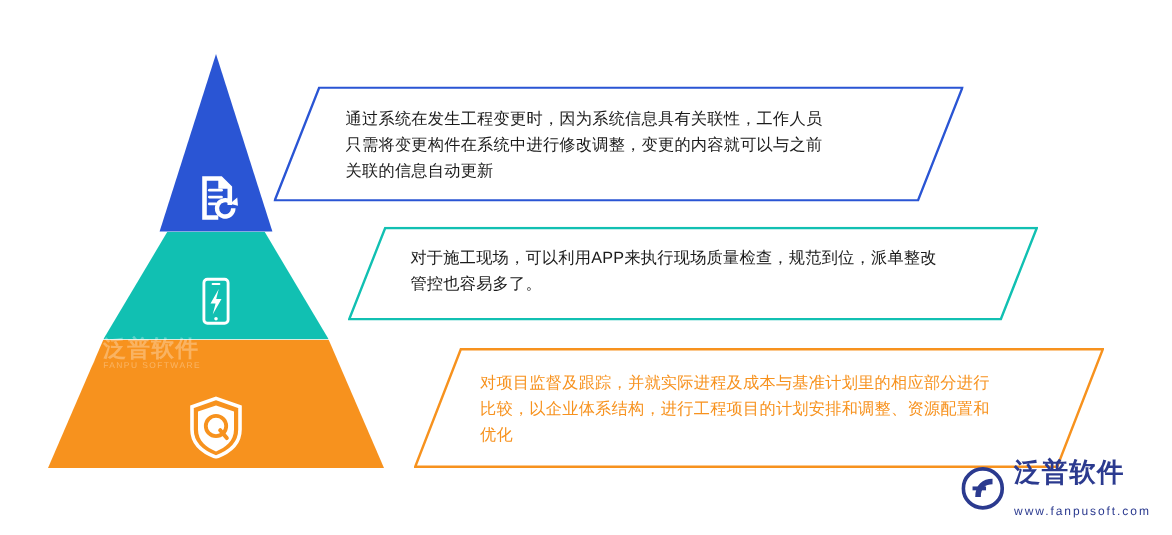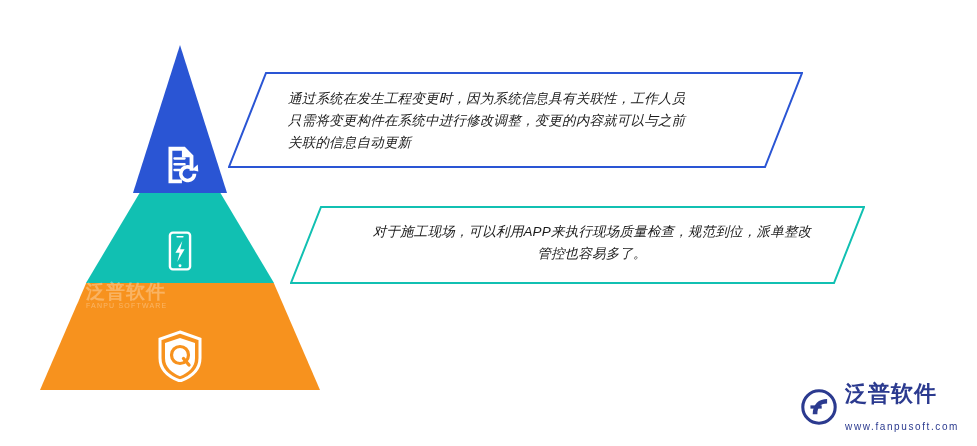--- a/index.html
+++ b/index.html
@@ -78,27 +78,26 @@
     left: 0; top: 0;
     width: 100%;
     height: 100%;
   }
   .banner .txt {
     position: absolute;
     line-height: 1.62;
     font-size: 13.5px;
     white-space: pre-line;
     letter-spacing: 0.2px;
-    font-style: italic;
   }
 
   #banner-1 { left: 228px; top: 72px;  width: 575px; height: 96px; }
   #banner-1 .txt { left: 60px; top: 16px; width: 490px; color: #1b1b1b; }
 
-  #banner-2 { left: 290px; top: 206px; width: 575px; height: 78px; text-align: center; }
+  #banner-2 { left: 290px; top: 189px; width: 575px; height: 78px; }
   #banner-2 .txt { left: 52px; top: 15px; width: 500px; color: #1b1b1b; }
 
   #banner-3 { left: 345px; top: 290px; width: 575px; height: 100px; }
   #banner-3 .txt { left: 55px; top: 18px; width: 495px; color: #f7921e; }
 
   
   #watermark-left {
     position: absolute;
     left: 50px;
     top: 272px;
@@ -204,20 +203,28 @@
   </div>
 
   <div class="banner" id="banner-2">
     <svg class="shape" viewBox="0 0 575 78" preserveAspectRatio="none">
       <polygon points="31,1 574,1 544,77 1,77" fill="#ffffff" stroke="#11c0b2" stroke-width="2"></polygon>
     </svg>
     <div class="txt">对于施工现场，可以利用APP来执行现场质量检查，规范到位，派单整改
 管控也容易多了。</div>
   </div>
 
+  <div class="banner" id="banner-3">
+    <svg class="shape" viewBox="0 0 575 100" preserveAspectRatio="none">
+      <polygon points="39,1 574,1 536,99 1,99" fill="#ffffff" stroke="#f7921e" stroke-width="2"></polygon>
+    </svg>
+    <div class="txt">对项目监督及跟踪，并就实际进程及成本与基准计划里的相应部分进行
+比较，以企业体系结构，进行工程项目的计划安排和调整、资源配置和
+优化</div>
+  </div>
 
   <div id="watermark-left">
     <svg class="wm-mark" viewBox="0 0 40 40">
       <circle cx="20" cy="20" r="18" fill="none" stroke="#ffffff" stroke-width="3"></circle>
       <path d="M13 27 C13 16 20 11 28 11 L28 16 C22 16 18 19 18 27 Z" fill="#ffffff"></path>
       <rect x="11" y="18" width="12" height="3.4" fill="#ffffff"></rect>
     </svg>
     <div class="wm-text">
       <div class="wm-cn">泛普软件</div>
       <div class="wm-en">FANPU SOFTWARE</div>

